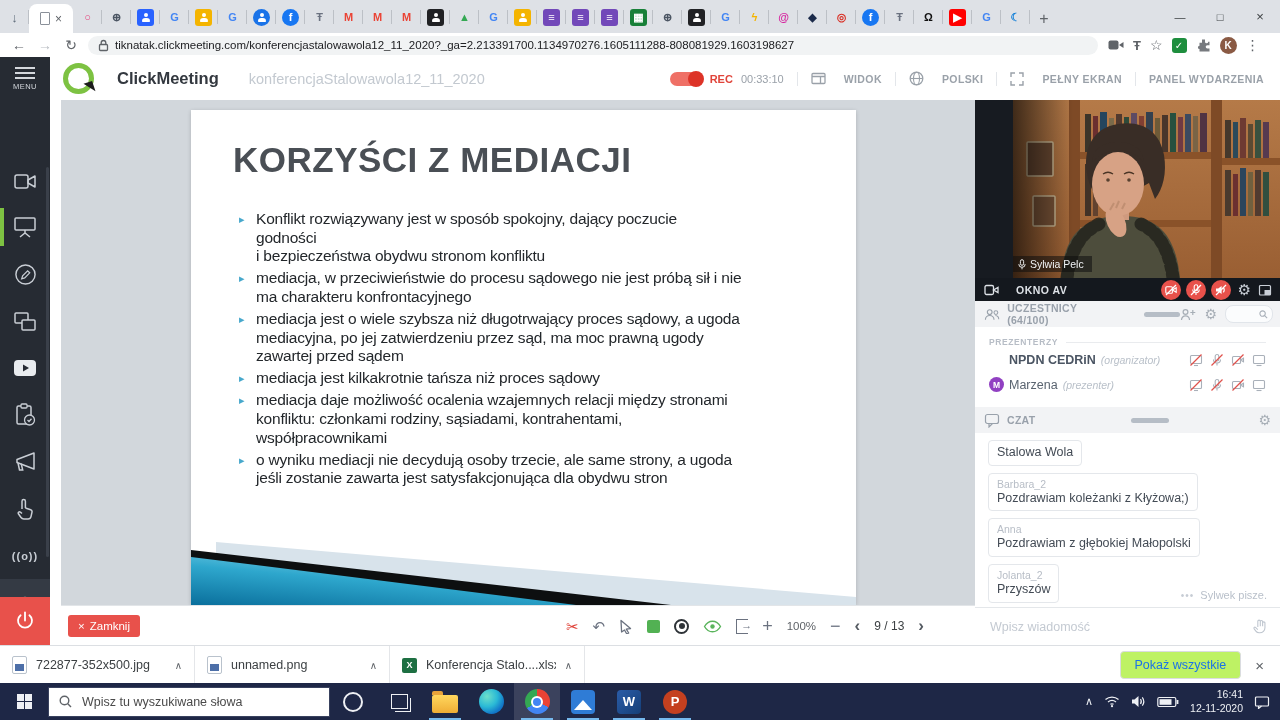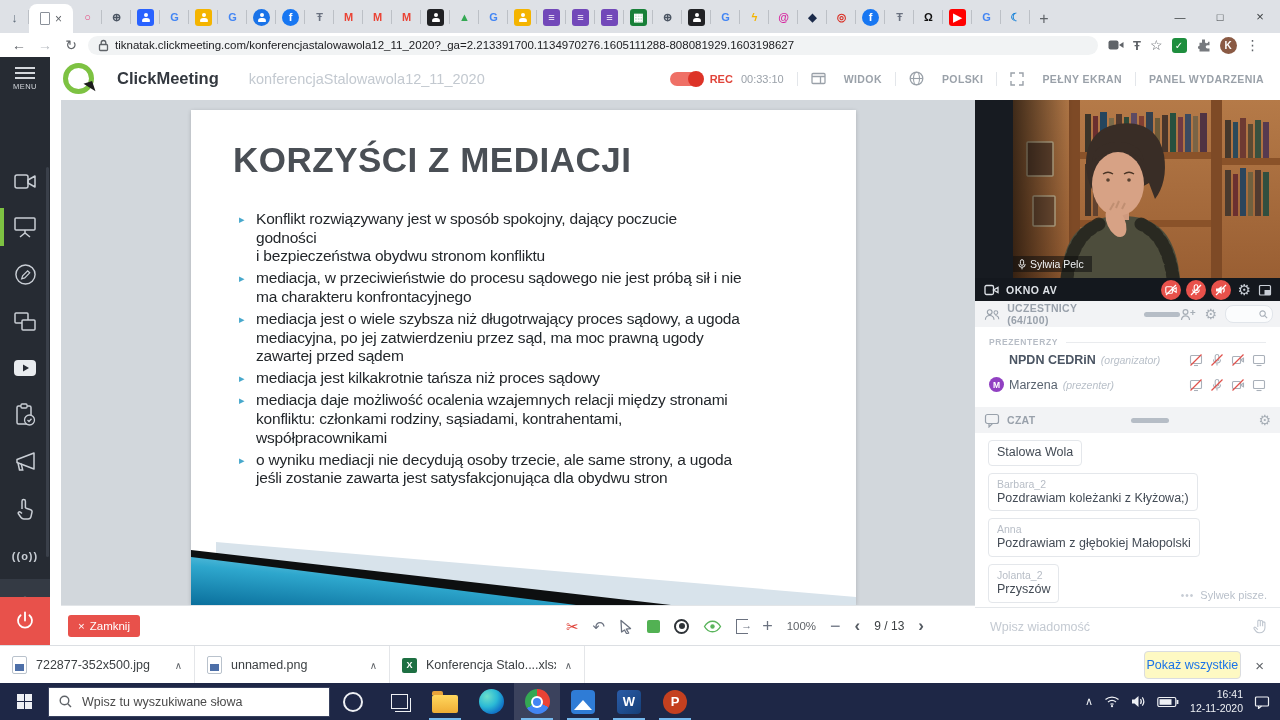--- a/index.html
+++ b/index.html
@@ -87,21 +87,21 @@
   .zoomtxt{font-size:11.5px;color:#5f6368;}
   .chev{font-size:17px;color:#555b62;font-weight:bold;}
   .mainscroll{position:absolute;left:919px;top:243px;width:7px;height:46px;background:#8193ab;border-radius:4px;}
 
   
   #rightpanel{left:975px;top:100px;width:305px;height:545px;background:#fff;}
   #videobox{position:absolute;left:0;top:0;width:305px;height:178px;background:#171b21;overflow:hidden;}
   #scene{position:absolute;left:38px;top:0;width:267px;height:178px;}
   .namechip{position:absolute;left:38px;bottom:6px;background:rgba(15,15,15,.55);color:#f0f2f4;font-size:10.5px;padding:2px 8px 2px 5px;display:flex;align-items:center;gap:4px;}
   #oknoav{position:absolute;left:0;top:178px;width:305px;height:23px;background:#14181e;display:flex;align-items:center;}
-  .oknotxt{color:#dfe3e8;font-size:10.5px;font-weight:bold;letter-spacing:.5px;margin-left:7px;}
+  .oknotxt{color:#dfe3e8;font-size:10.5px;font-weight:bold;letter-spacing:.5px;margin-left:17px;}
   .redcirc{width:20px;height:20px;border-radius:50%;background:#e8514b;display:flex;align-items:center;justify-content:center;margin-left:5px;}
   .gearW{color:#c9cfd7;font-size:15px;margin-left:7px;line-height:1;}
   .panelhead{position:absolute;left:0;width:305px;height:26px;background:#f2f3f5;border-bottom:1px solid #e2e5e9;display:flex;align-items:center;}
   .phtxt{font-size:10.5px;font-weight:bold;color:#99a1ab;letter-spacing:.3px;margin-left:7px;}
   .dragpill{width:38px;height:5px;background:#b6bdc6;border-radius:3px;}
   .gearG{color:#a7aeb6;font-size:14px;line-height:1;}
   .psearch{width:42px;height:16px;background:#fbfcfd;border:1px solid #e1e5ea;border-radius:8px;display:flex;align-items:center;justify-content:flex-end;padding-right:4px;}
   .psearch input{width:24px;border:none;background:transparent;outline:none;font-size:9px;}
   #plist{position:absolute;left:0;top:227px;width:305px;height:80px;background:#fff;}
   .grouplbl{display:flex;align-items:center;margin:10px 14px 0 14px;}
@@ -125,21 +125,21 @@
   #chatinput input::placeholder{color:#c4cad2;}
 
   
   #dlbar{left:0;top:645px;width:1280px;height:38px;background:#fff;border-top:1px solid #dcdfe3;display:flex;align-items:center;}
   .dlitem{width:195px;height:100%;display:flex;align-items:center;padding:0 12px;border-right:1px solid #e4e6e9;gap:9px;box-sizing:border-box;}
   .imgfile{width:13px;height:16px;background:#fff;border:1px solid #b9c2cc;border-radius:2px;position:relative;flex:0 0 auto;}
   .imgfile::after{content:"";position:absolute;left:2px;right:2px;bottom:2px;height:7px;background:#4d6fa8;}
   .xlsfile{width:15px;height:15px;background:#1d6f42;border-radius:2px;color:#fff;font-size:9px;font-weight:bold;display:flex;align-items:center;justify-content:center;flex:0 0 auto;}
   .dlname{font-size:12.5px;color:#3c4043;white-space:nowrap;overflow:hidden;}
   .dlchev{margin-left:auto;color:#5f6368;font-size:10px;}
-  .showall{margin-left:auto;border:1px solid #dadce0;border-radius:4px;padding:6px 2px;color:#1a73e8;font-size:12.5px;background:#fef9c3;}
+  .showall{margin-left:auto;border:1px solid #dadce0;border-radius:4px;padding:6px 14px;color:#1a73e8;font-size:12.5px;background:#bef264;}
   .dlclose{color:#5f6368;font-size:15px;margin:0 16px 0 14px;}
 
   
   #taskbar{left:0;top:683px;width:1280px;height:37px;background:#1e2746;display:flex;align-items:center;}
   .startcell{width:48px;height:37px;display:flex;align-items:center;justify-content:center;}
   .winflag{width:15px;height:15px;display:grid;grid-template-columns:7px 7px;grid-template-rows:7px 7px;gap:1px;}
   .winflag i{background:#eef0f4;}
   .tsearch{width:282px;height:30px;background:#fff;border:1px solid #39425f;display:flex;align-items:center;gap:8px;padding-left:10px;box-sizing:border-box;}
   .tsearch input{border:none;outline:none;font-size:12.5px;color:#333;width:220px;font-family:"Liberation Sans",sans-serif;}
   .tsearch input::placeholder{color:#4a4a4a;}

